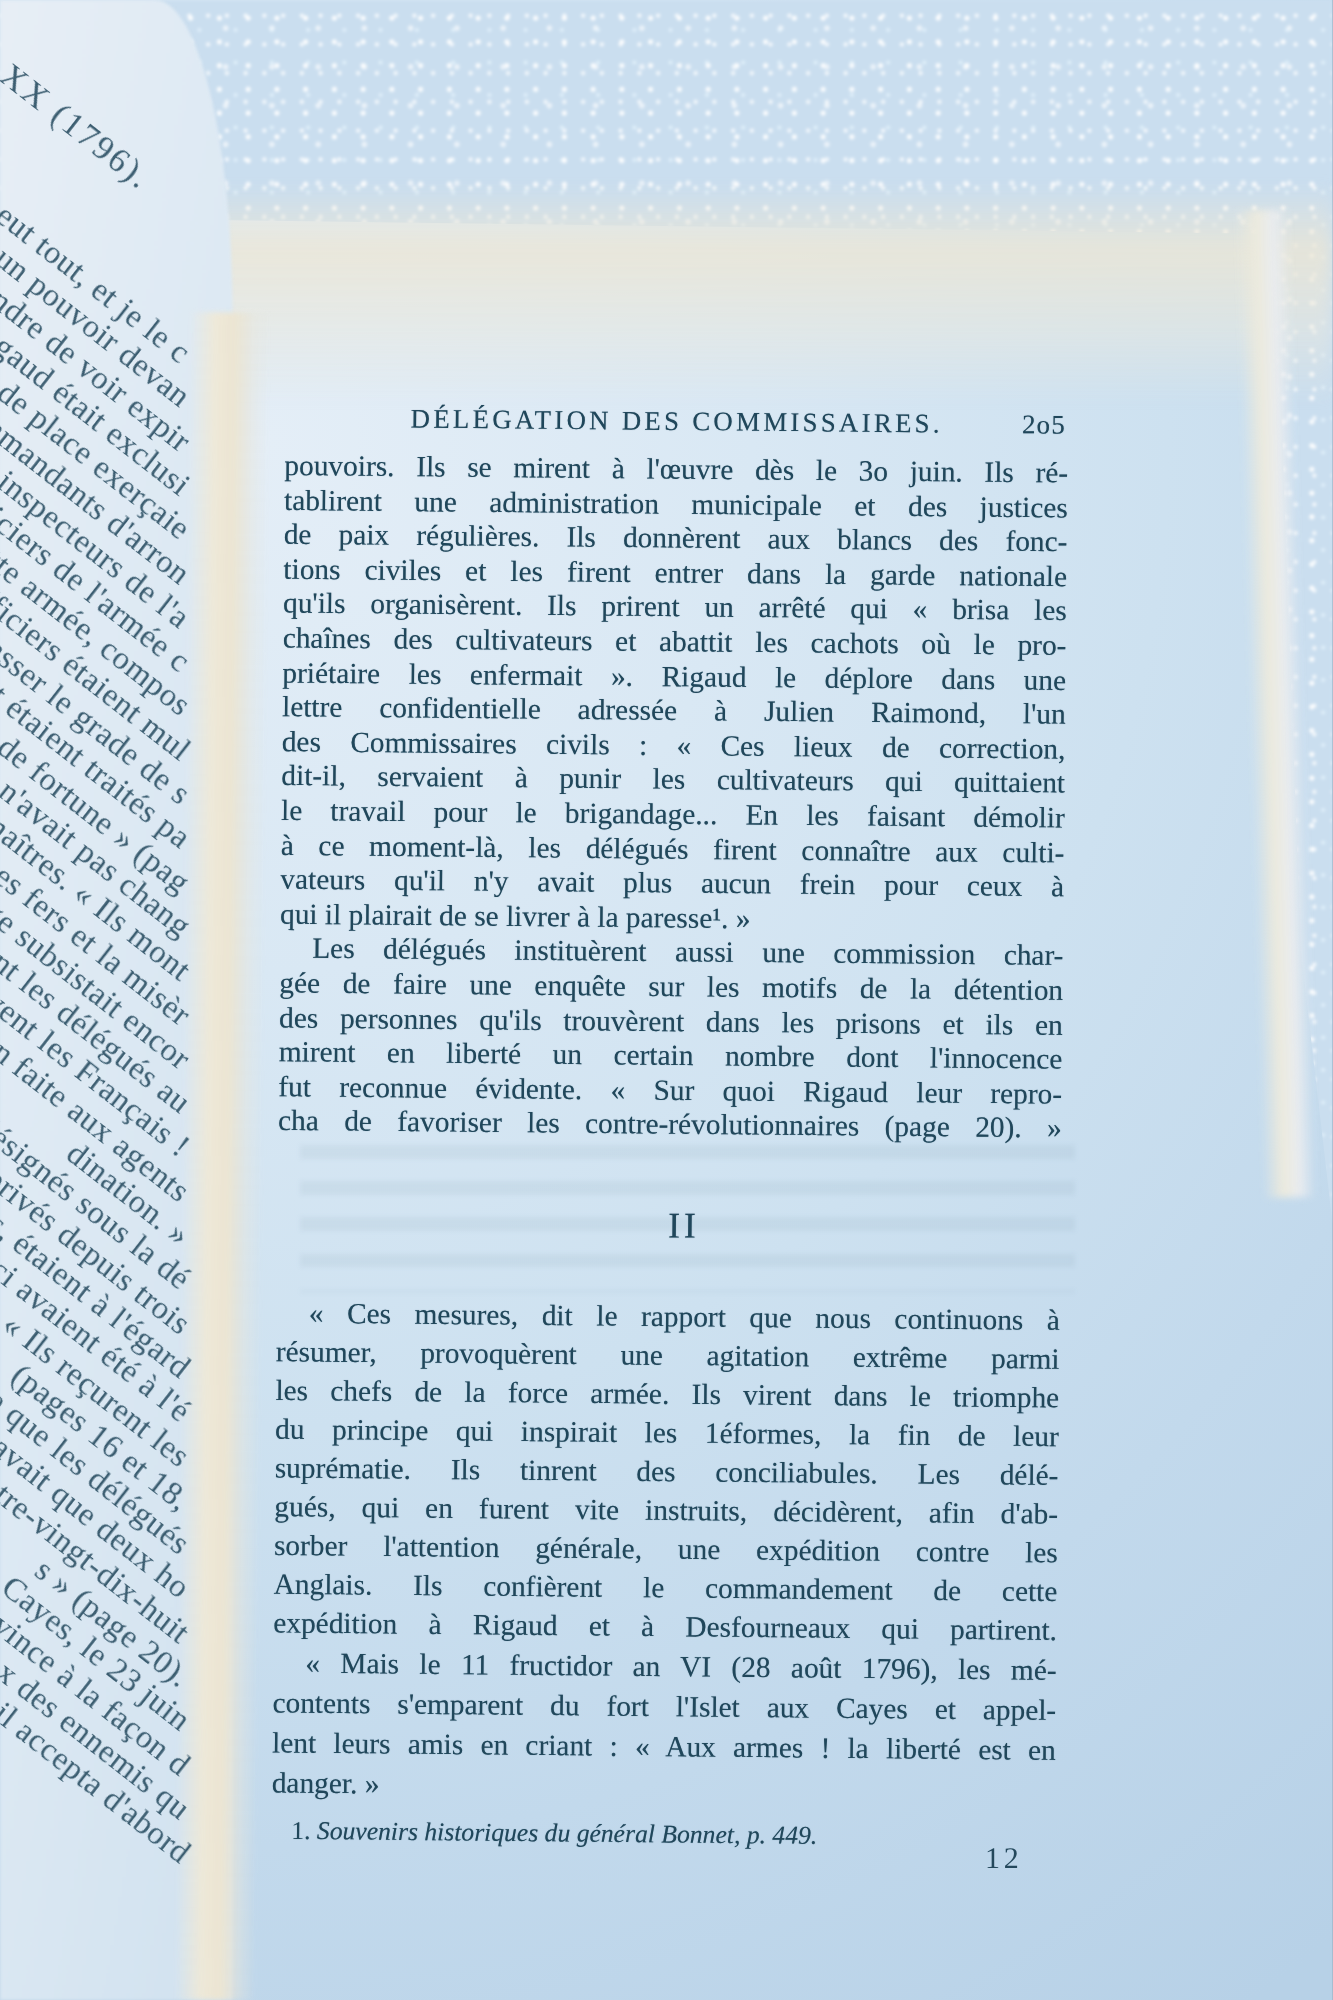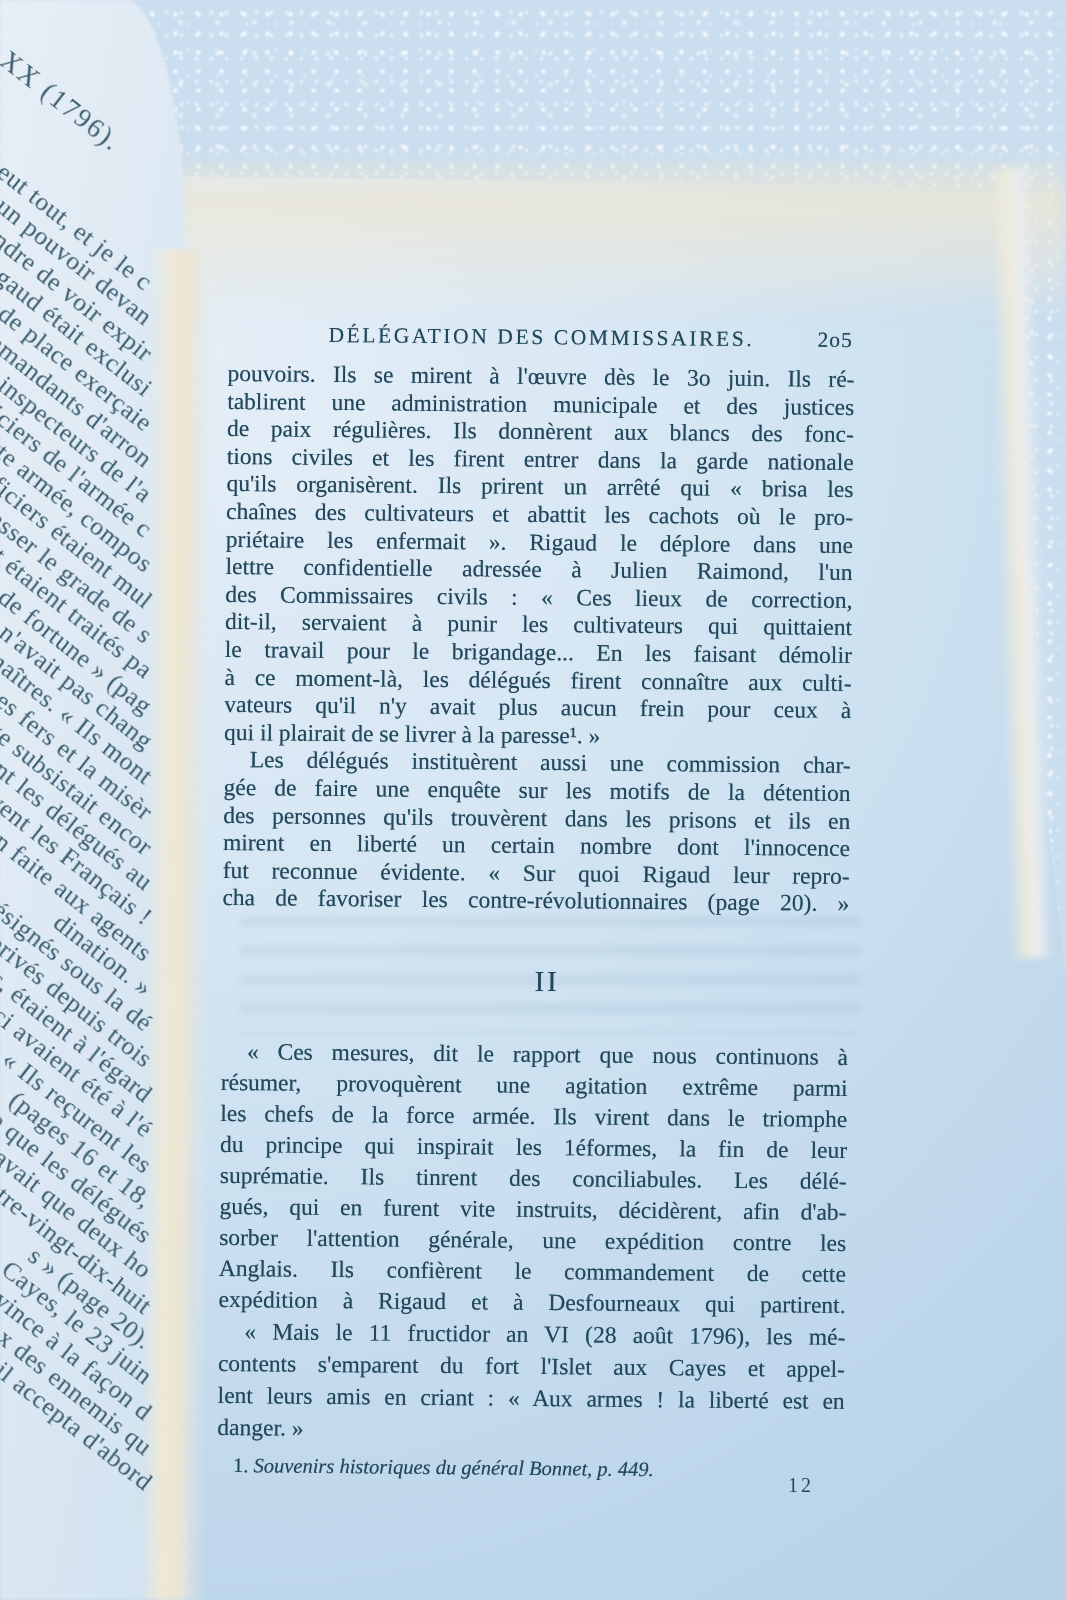--- a/index.html
+++ b/index.html
@@ -85,21 +85,21 @@
   .p-4 .line{height:32px; line-height:32px;}
   .line.flush{text-align-last:left;}
   .line.indent{padding-left:26px;}
   .section-heading{
     height:44px; line-height:44px; margin-top:44px; margin-bottom:36px;
     text-align:center; font-size:29px; letter-spacing:3px; padding-left:24px;
   }
   .footnote{margin-top:9px; padding-left:16px; font-size:20.5px; line-height:27px;}
   .footnote .fn-text{font-style:italic;}
   .sig{
-    position:absolute; left:788px; top:1474px; font-size:20px;
+    position:absolute; left:788px; top:1474px; font-size:24px;
     letter-spacing:3px; color:#24485c;
     font-family:"Liberation Serif","DejaVu Serif",serif;
   }
 </style>
 </head>
 <body>
 
 <div class="canvas">
   <div class="paper-base"></div>
   <div class="sparkle"></div>

